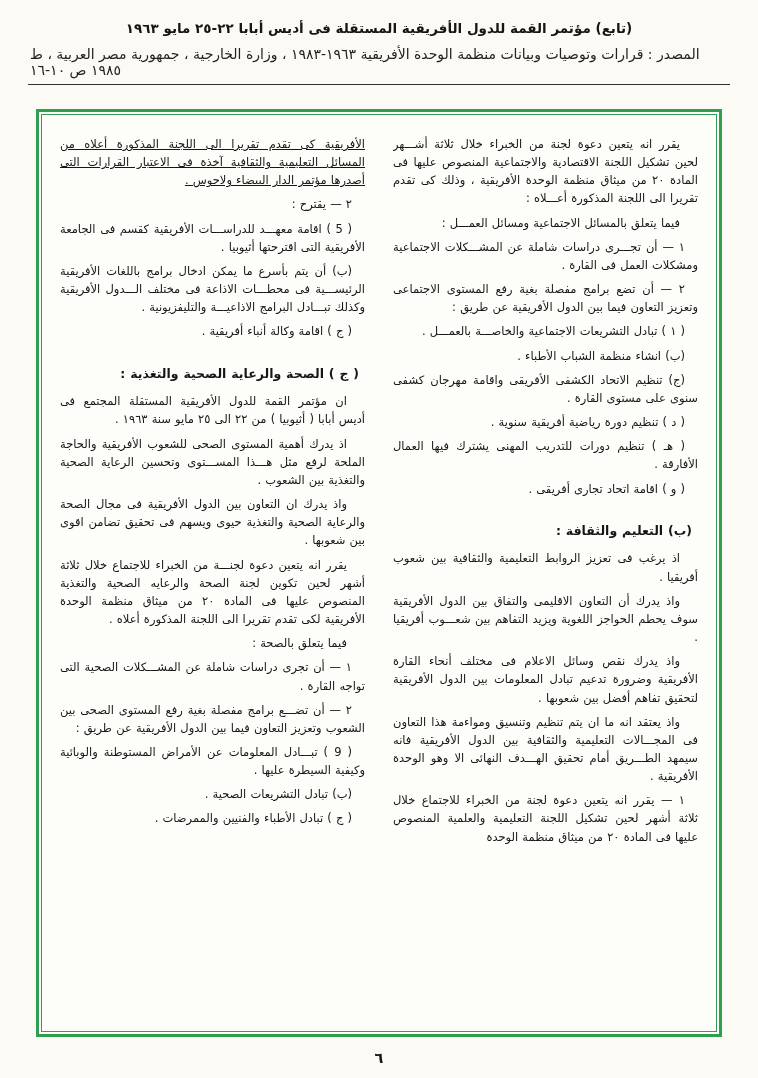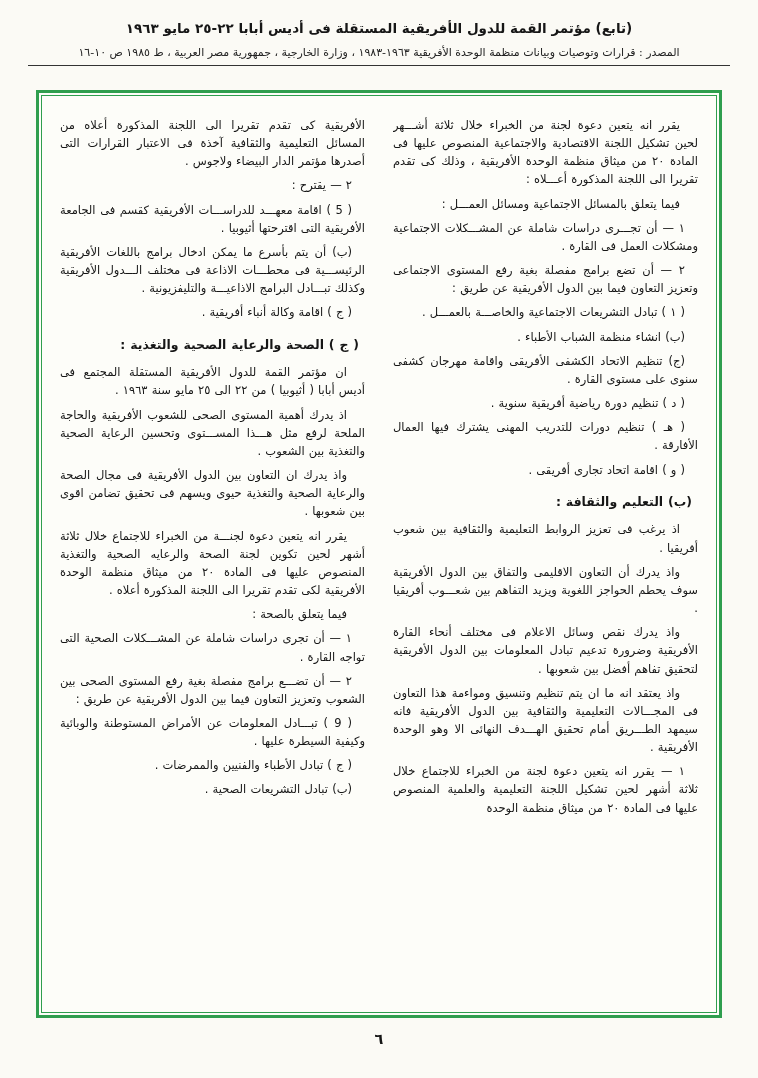--- a/index.html
+++ b/index.html
@@ -14,22 +14,22 @@
 
   .header { text-align: center; }
   .title {
     direction: rtl;
     font-size: 13.5px;
     font-weight: bold;
     letter-spacing: 0.2px;
   }
   .source {
     direction: rtl;
-    text-align: center;
-    font-size: 11px;
+    text-align: left;
+    font-size: 14px;
     color: #222;
     margin: 10px 14px 0;
   }
   hr.divider {
     border: 0;
     border-top: 1.2px solid #333;
     margin: 6px 12px 0;
   }
 
   .frame-outer {
@@ -60,26 +60,26 @@
 
   .para {
     font-size: 11.5px;
     line-height: 1.58;
     text-align: justify;
     margin: 6px 0;
     word-spacing: 0.5px;
   }
   .para.body { text-indent: 18px; }
   .para.item { text-indent: 13px; }
-  .para.cont { text-indent: 0; }
+  .para.cont { text-indent: 0; text-decoration: underline; }
   .para.heading {
     font-weight: bold;
     font-size: 12.5px;
     text-indent: 6px;
-    margin: 13px 0 9px;
+    margin: 23px 0 9px;
   }
 
   .footer { text-align: center; margin-top: 11px; }
   .page-number {
     display: inline-block;
     font-size: 14.5px;
     font-weight: bold;
   }
 </style>
 </head>
@@ -122,22 +122,22 @@
             <p class="para item">( ج ) اقامة وكالة أنباء أفريقية .</p>
             <p class="para heading">( ج ) الصحة والرعاية الصحية والتغذية :</p>
             <p class="para body">ان مؤتمر القمة للدول الأفريقية المستقلة المجتمع فى أديس أبابا ( أثيوبيا ) من ٢٢ الى ٢٥ مايو سنة ١٩٦٣ .</p>
             <p class="para body">اذ يدرك أهمية المستوى الصحى للشعوب الأفريقية والحاجة الملحة لرفع مثل هـــذا المســـتوى وتحسين الرعاية الصحية والتغذية بين الشعوب .</p>
             <p class="para body">واذ يدرك ان التعاون بين الدول الأفريقية فى مجال الصحة والرعاية الصحية والتغذية حيوى ويسهم فى تحقيق تضامن اقوى بين شعوبها .</p>
             <p class="para body">يقرر انه يتعين دعوة لجنـــة من الخبراء للاجتماع خلال ثلاثة أشهر لحين تكوين لجنة الصحة والرعايه الصحية والتغذية المنصوص عليها فى المادة ٢٠ من ميثاق منظمة الوحدة الأفريقية لكى تقدم تقريرا الى اللجنة المذكورة أعلاه .</p>
             <p class="para body">فيما يتعلق بالصحة :</p>
             <p class="para item">١ — أن تجرى دراسات شاملة عن المشـــكلات الصحية التى تواجه القارة .</p>
             <p class="para item">٢ — أن تضـــع برامج مفصلة بغية رفع المستوى الصحى بين الشعوب وتعزيز التعاون فيما بين الدول الأفريقية عن طريق :</p>
             <p class="para item">( 9 ) تبـــادل المعلومات عن الأمراض المستوطنة والوبائية وكيفية السيطرة عليها .</p>
+            <p class="para item">(ب) تبادل التشريعات الصحية .</p>
             <p class="para item">( ج ) تبادل الأطباء والفنيين والممرضات .</p>
-            <p class="para item">(ب) تبادل التشريعات الصحية .</p>
           </section>
       </div>
     </div>
   </div>
 
   <div class="footer">
     <span class="page-number">٦</span>
   </div>
 
 </div>

